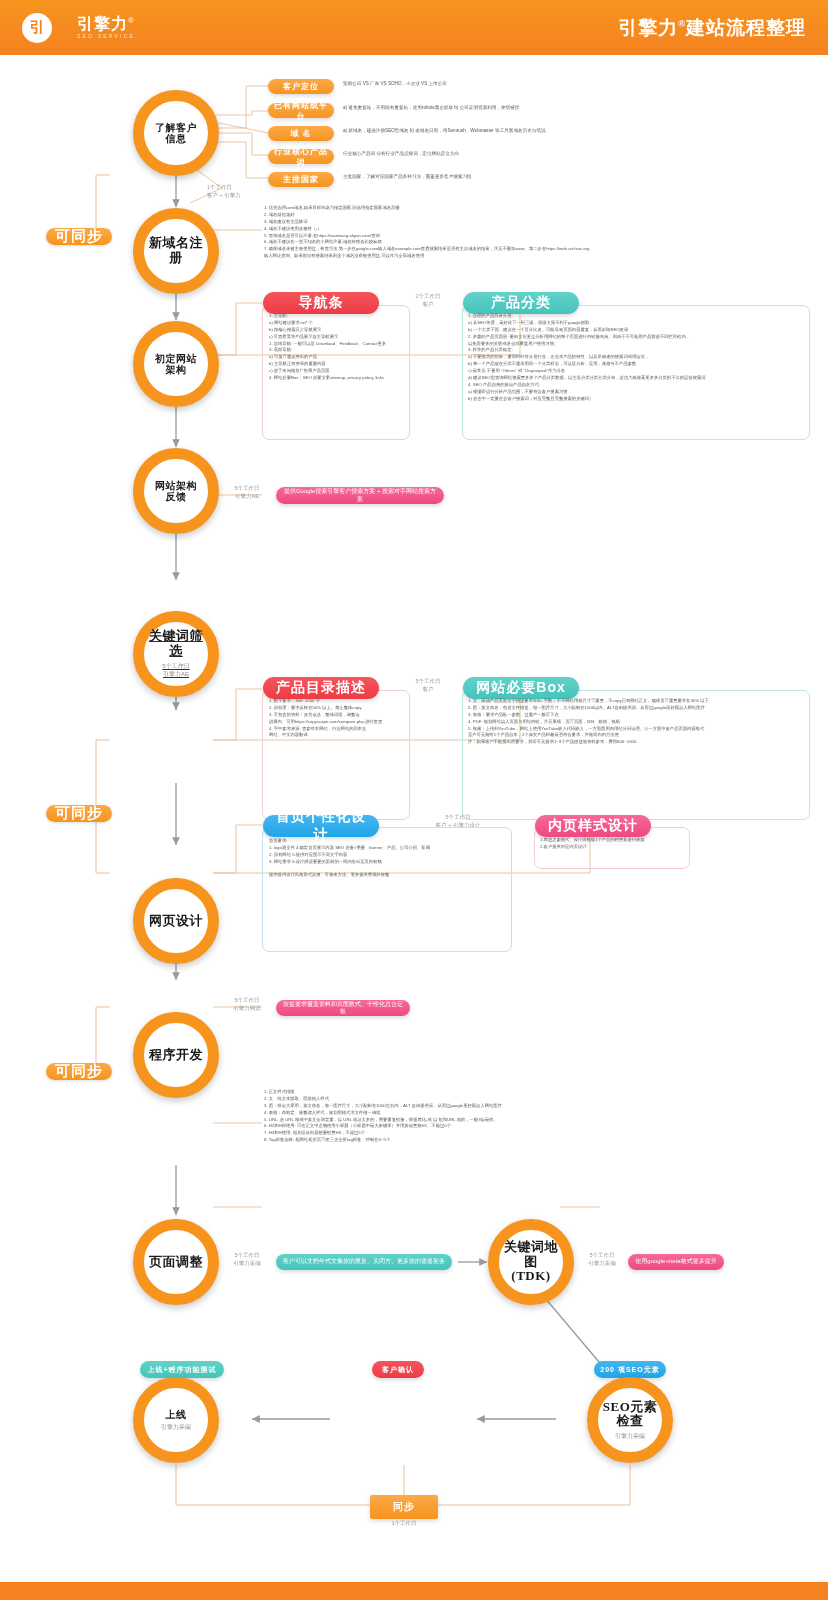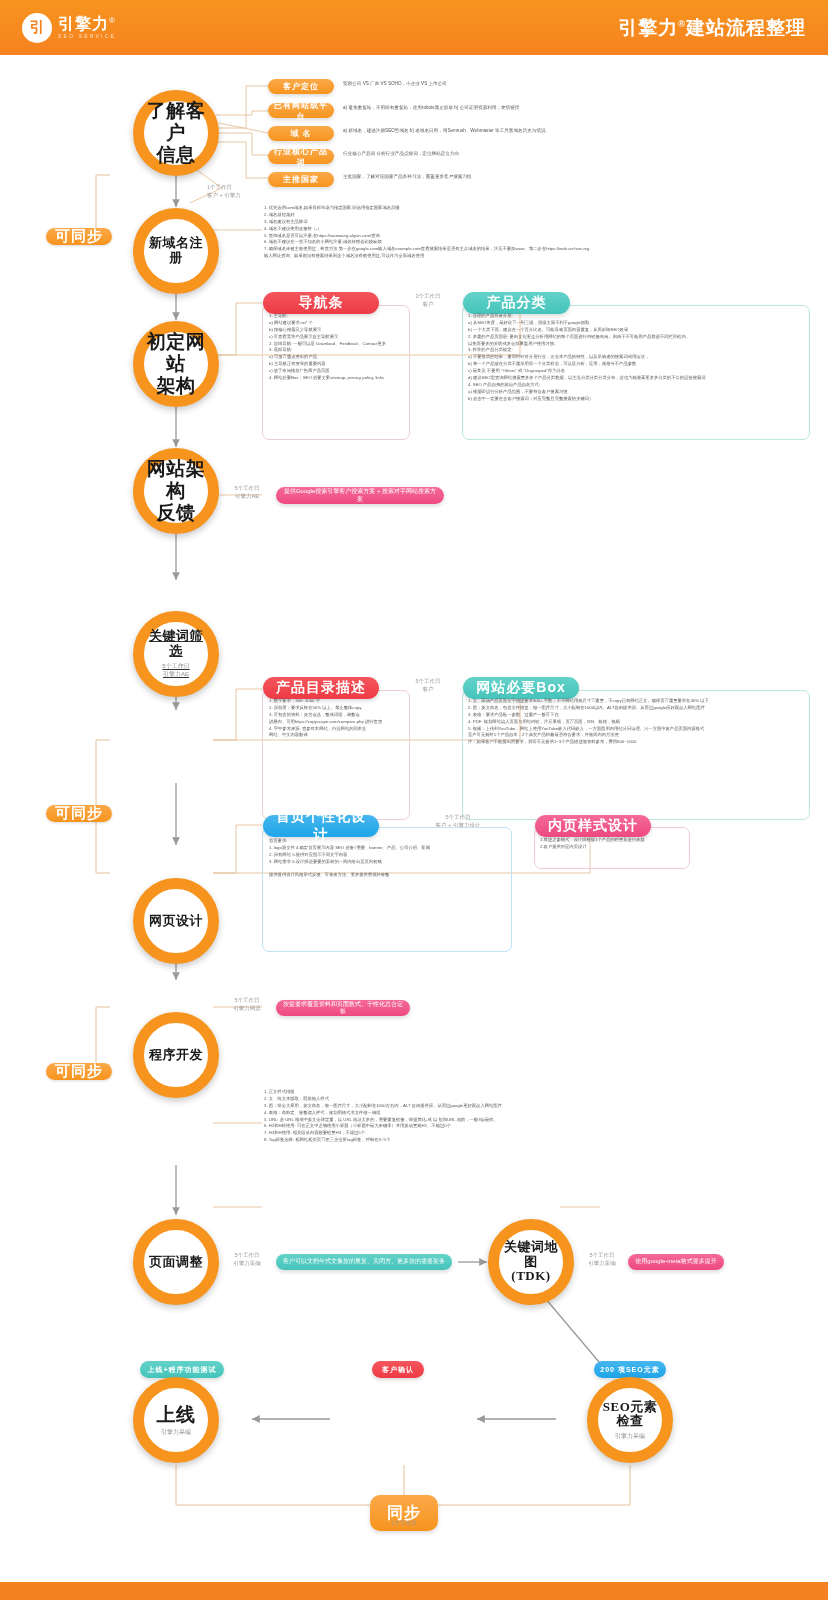--- a/index.html
+++ b/index.html
@@ -18,21 +18,21 @@
     display: flex; align-items: center; justify-content: space-between;
     padding: 0 22px;
   }
   .logo-wrap { display: flex; align-items: center; gap: 6px; }
   .logo-mark {
     width: 30px; height: 30px; border-radius: 50%;
     background: #ffffff; display: flex; align-items: center; justify-content: center;
     font-size: 15px; font-weight: bold; color: #f58220;
     font-family: "Liberation Serif", serif;
   }
-  .logo-text { line-height: 1.05; }
+  .logo-text { line-height: 1.05; margin-left: 19px; }
   .logo-cn { font-size: 16px; font-weight: bold; color: #fff; letter-spacing: 1px; }
   .logo-reg { font-size: 8px; color: #fff; vertical-align: super; }
   .logo-sub { font-size: 5px; color: #ffe3c4; letter-spacing: 2.2px; margin-top: 1px; }
   .header-title {
     font-size: 19px; font-weight: bold; color: #ffffff; letter-spacing: 1px;
   }
   .header-title sup { font-size: 9px; }
 
   
   .footer-bar {
@@ -51,21 +51,21 @@
     position: absolute; border-radius: 50%;
     border: 11px solid #f7941e;
     background: #ffffff;
     display: flex; flex-direction: column;
     align-items: center; justify-content: center;
     text-align: center;
     box-shadow: 0 3px 7px rgba(0,0,0,0.22);
     font-family: "Liberation Serif", "DejaVu Serif", serif;
   }
   .node .t {
-    font-size: 19px; font-weight: bold; color: #1a1a1a; line-height: 1.15;
+    font-size: 10px; font-weight: bold; color: #1a1a1a; line-height: 1.15;
     letter-spacing: 0.5px;
   }
   .node .t.small { font-size: 13px; }
   .node .meta { font-size: 6px; color: #8c8c8c; line-height: 1.35; margin-top: 3px;
     font-family: "Liberation Sans", sans-serif; }
 
   
   .pill {
     position: absolute; border-radius: 13px;
     display: flex; align-items: center; justify-content: center;
@@ -250,21 +250,21 @@
     b) 按核心搜索意义导航展示
     c) 可查看竞争产品展示自主导航展示
 2. 咨询导航: 一般可以是 Download、Feedback、Contact更多
 3. 底部导航:
     a) 可放置重点突出的产品
     b) 主导航正有突显的重要内容
     c) 放了布局推荐广告商产品页面
 4. 网站必要Box：SEO 必要文案sitemap, privacy policy, links</div>
 
   <div class="detail-box teal" style="left:462px; top:250px; width:348px; height:135px;"></div>
-  <div class="pill teal md" style="left:463px; top:237px; width:107px;">产品分类</div>
+  <div class="pill teal md" style="left:463px; top:237px; width:116px;">产品分类</div>
   <div class="detail s5" style="left:468px; top:258px; width:340px;">1. 合理的产品目录分层:
     a) 从SEO角度，最好设置一到三级，层级太深不利于google抓取
     b) 一个大类下面，建议在一个百分比名。可能导致页面内容重复，从而影响SEO效果
 2. 多重的产品页面层: 要由文化更走分析用网站的每个页面进行内链接布局。则由于不可能用产品群进不同栏目链内，
     以免而要多的关联或多全部覆盖用户使用习惯。
 3. 科学的产品分类规定:
     a) 不要按类的结果，要同时针对分层行业，企业本产品的特性，以及采购者的搜索词或用语法，
     b) 将一个产品放在分类不重采用同一个分类标志，可以是分析，应用，规格等不产品参数
     c) 最常见 不要用 "Others" 或 "Ungrouped"作为分名
     d) 建议SEO型查询网站搜索量多多个产品分类数据，以主流分类分类分类分布，这也为规避高更多多分类的不管的运营搜索词
@@ -359,18 +359,18 @@
     <div class="t" style="font-size:13px;">SEO元素<br>检查</div>
     <div class="meta">引擎力采编</div>
   </div>
 
 
   <div class="node" style="left:133px; top:1322px; width:86px; height:86px;">
     <div class="t">上线</div>
     <div class="meta">引擎力采编</div>
   </div>
 
-  <div class="pill orange md" style="left:370px; top:1440px; width:68px; height:36px; border-radius:10px; font-size:16px;">同步</div>
+  <div class="pill orange md" style="left:370px; top:1440px; width:68px; height:24px; border-radius:2px; font-size:10px;">同步</div>
   <div class="dur" style="left:371px; top:1464px; width:66px;">1个工作日</div>
 
 </div>
 
 <div class="footer-bar"></div>
 
 </body></html>

